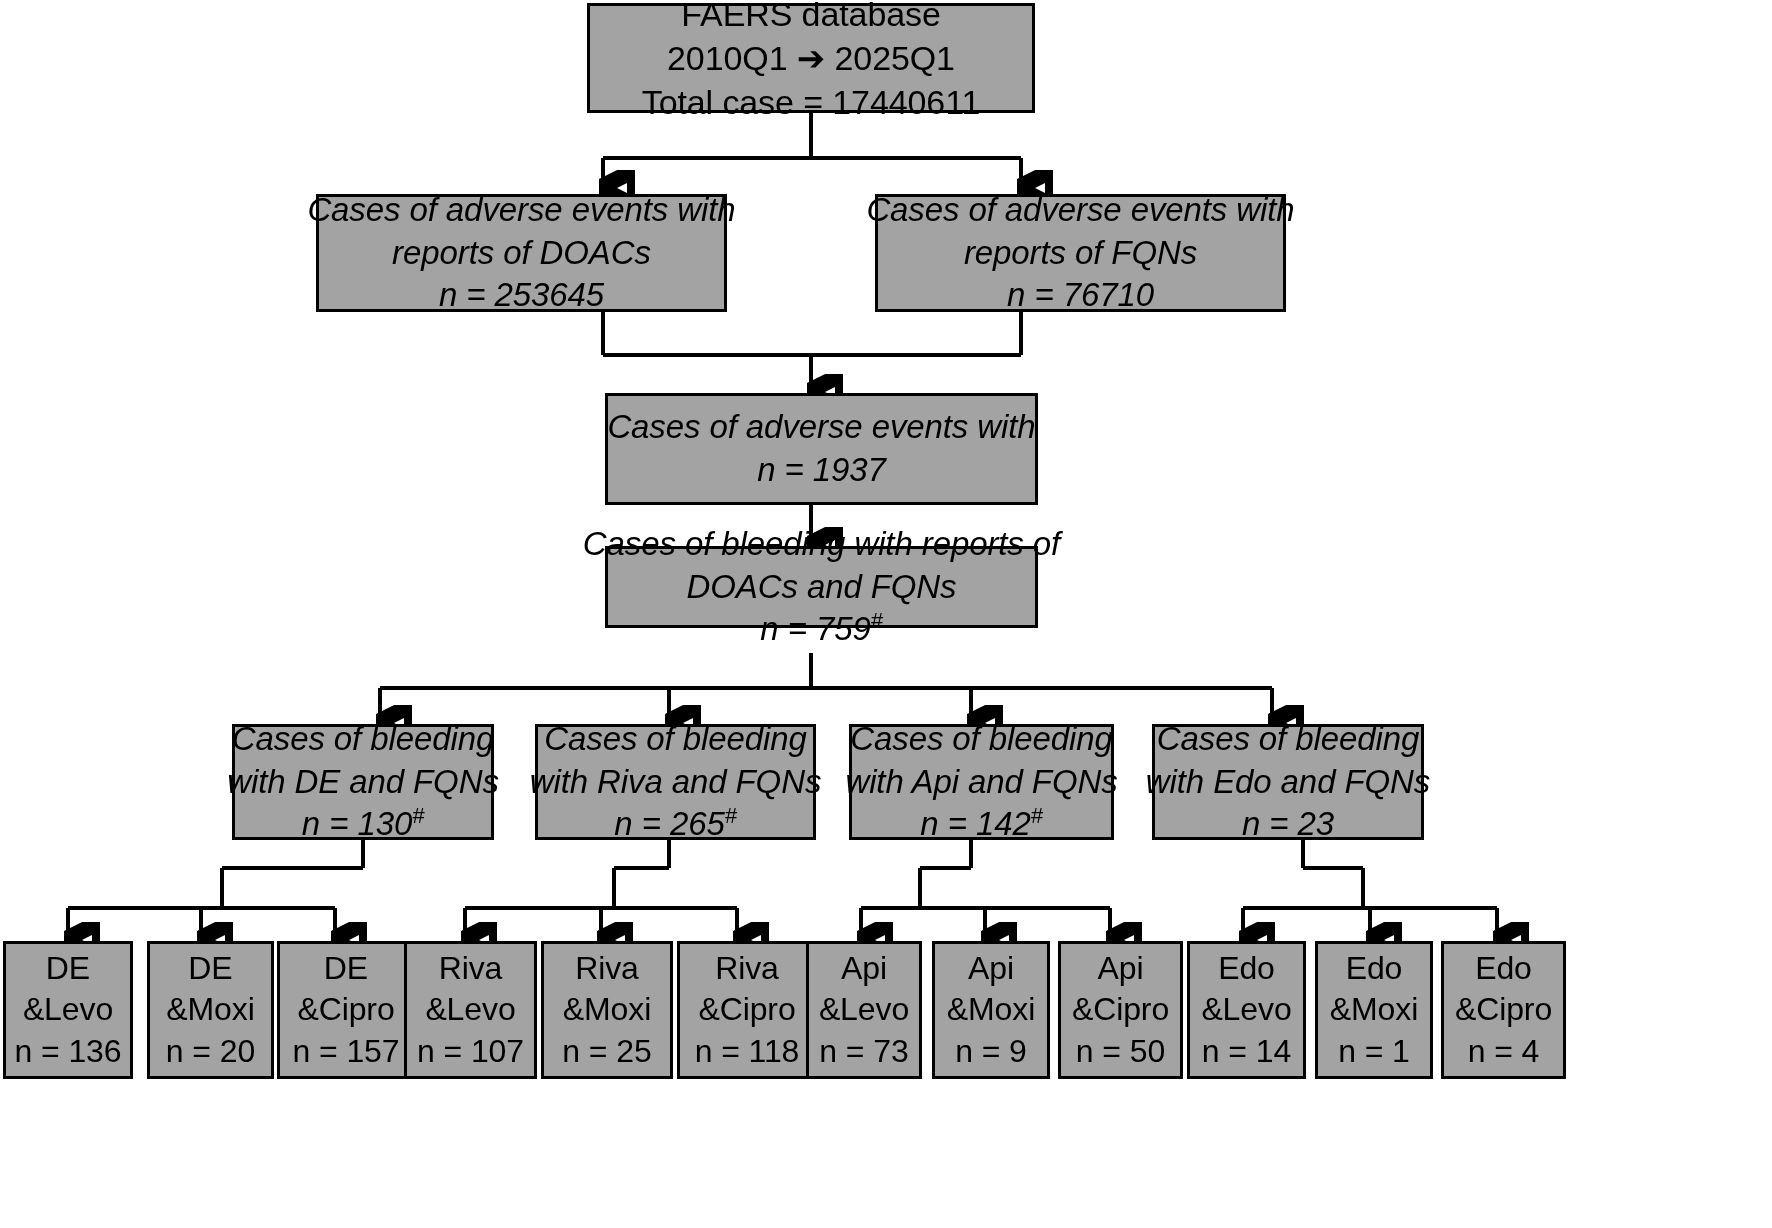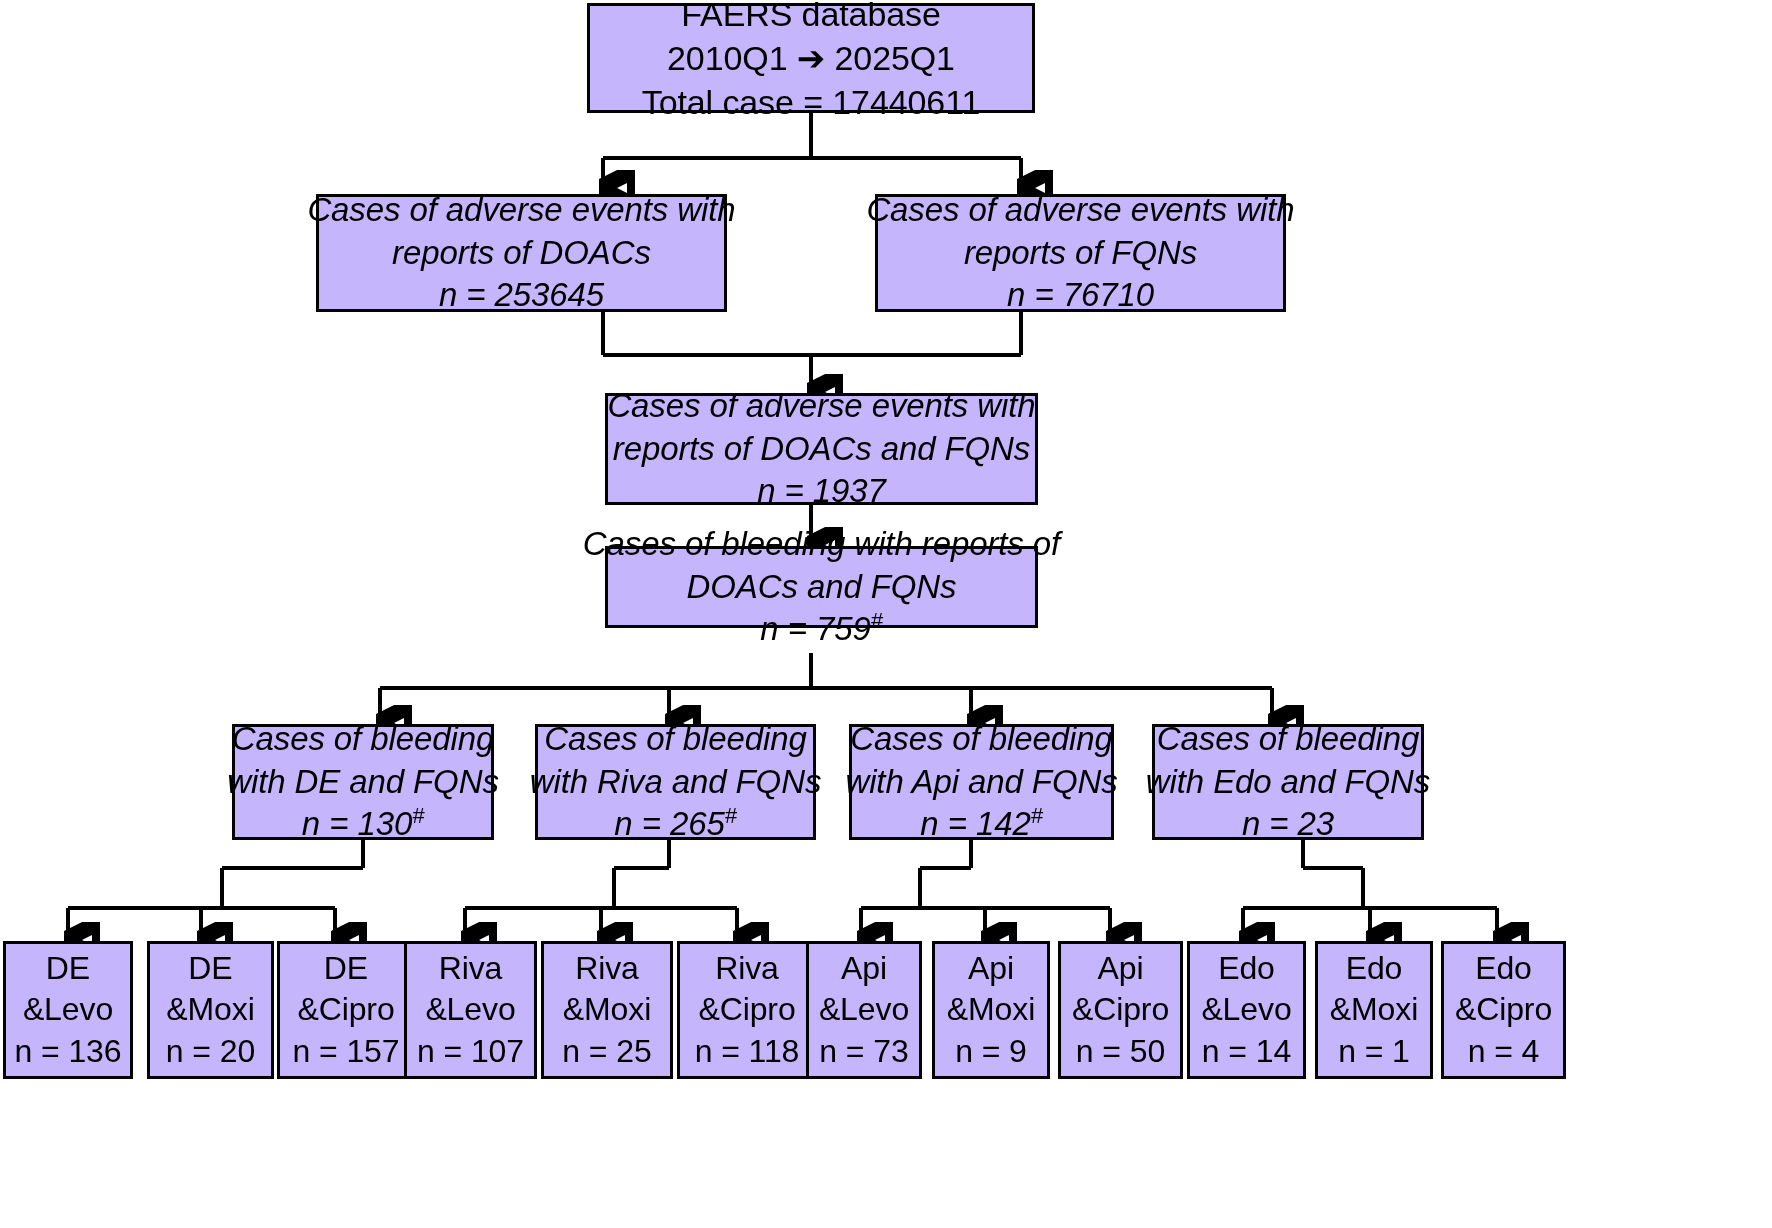--- a/index.html
+++ b/index.html
@@ -19,21 +19,21 @@
   #canvas {
     position: absolute;
     left: 0;
     top: 0;
     width: 1772px;
     height: 1228px;
   }
   .box {
     position: absolute;
     box-sizing: border-box;
-    background: #c4b5fd;
+    background: #a3a3a3;
     border: 3px solid #000000;
     display: flex;
     flex-direction: column;
     align-items: center;
     justify-content: center;
     text-align: center;
     line-height: 1.30;
     letter-spacing: -0.1px;
   }
   .box .ln {
@@ -139,21 +139,20 @@
   </div>
 
   <div class="box f33" style="left:875px; top:194px; width:411px; height:118px;">
     <span class="ln">Cases of adverse events with</span>
     <span class="ln">reports of FQNs</span>
     <span class="ln">n = 76710</span>
   </div>
 
   <div class="box f33" style="left:605px; top:393px; width:433px; height:112px;">
     <span class="ln">Cases of adverse events with</span>
-    <span class="ln">reports of DOACs and FQNs</span>
     <span class="ln">n = 1937</span>
   </div>
 
   <div class="box f33" style="left:605px; top:546px; width:433px; height:82px;">
     <span class="ln">Cases of bleeding with reports of</span>
     <span class="ln">DOACs and FQNs</span>
     <span class="ln"><span>n = 759</span><sup>#</sup></span>
   </div>
 
   <div class="box f33" style="left:232px; top:724px; width:262px; height:116px;">

